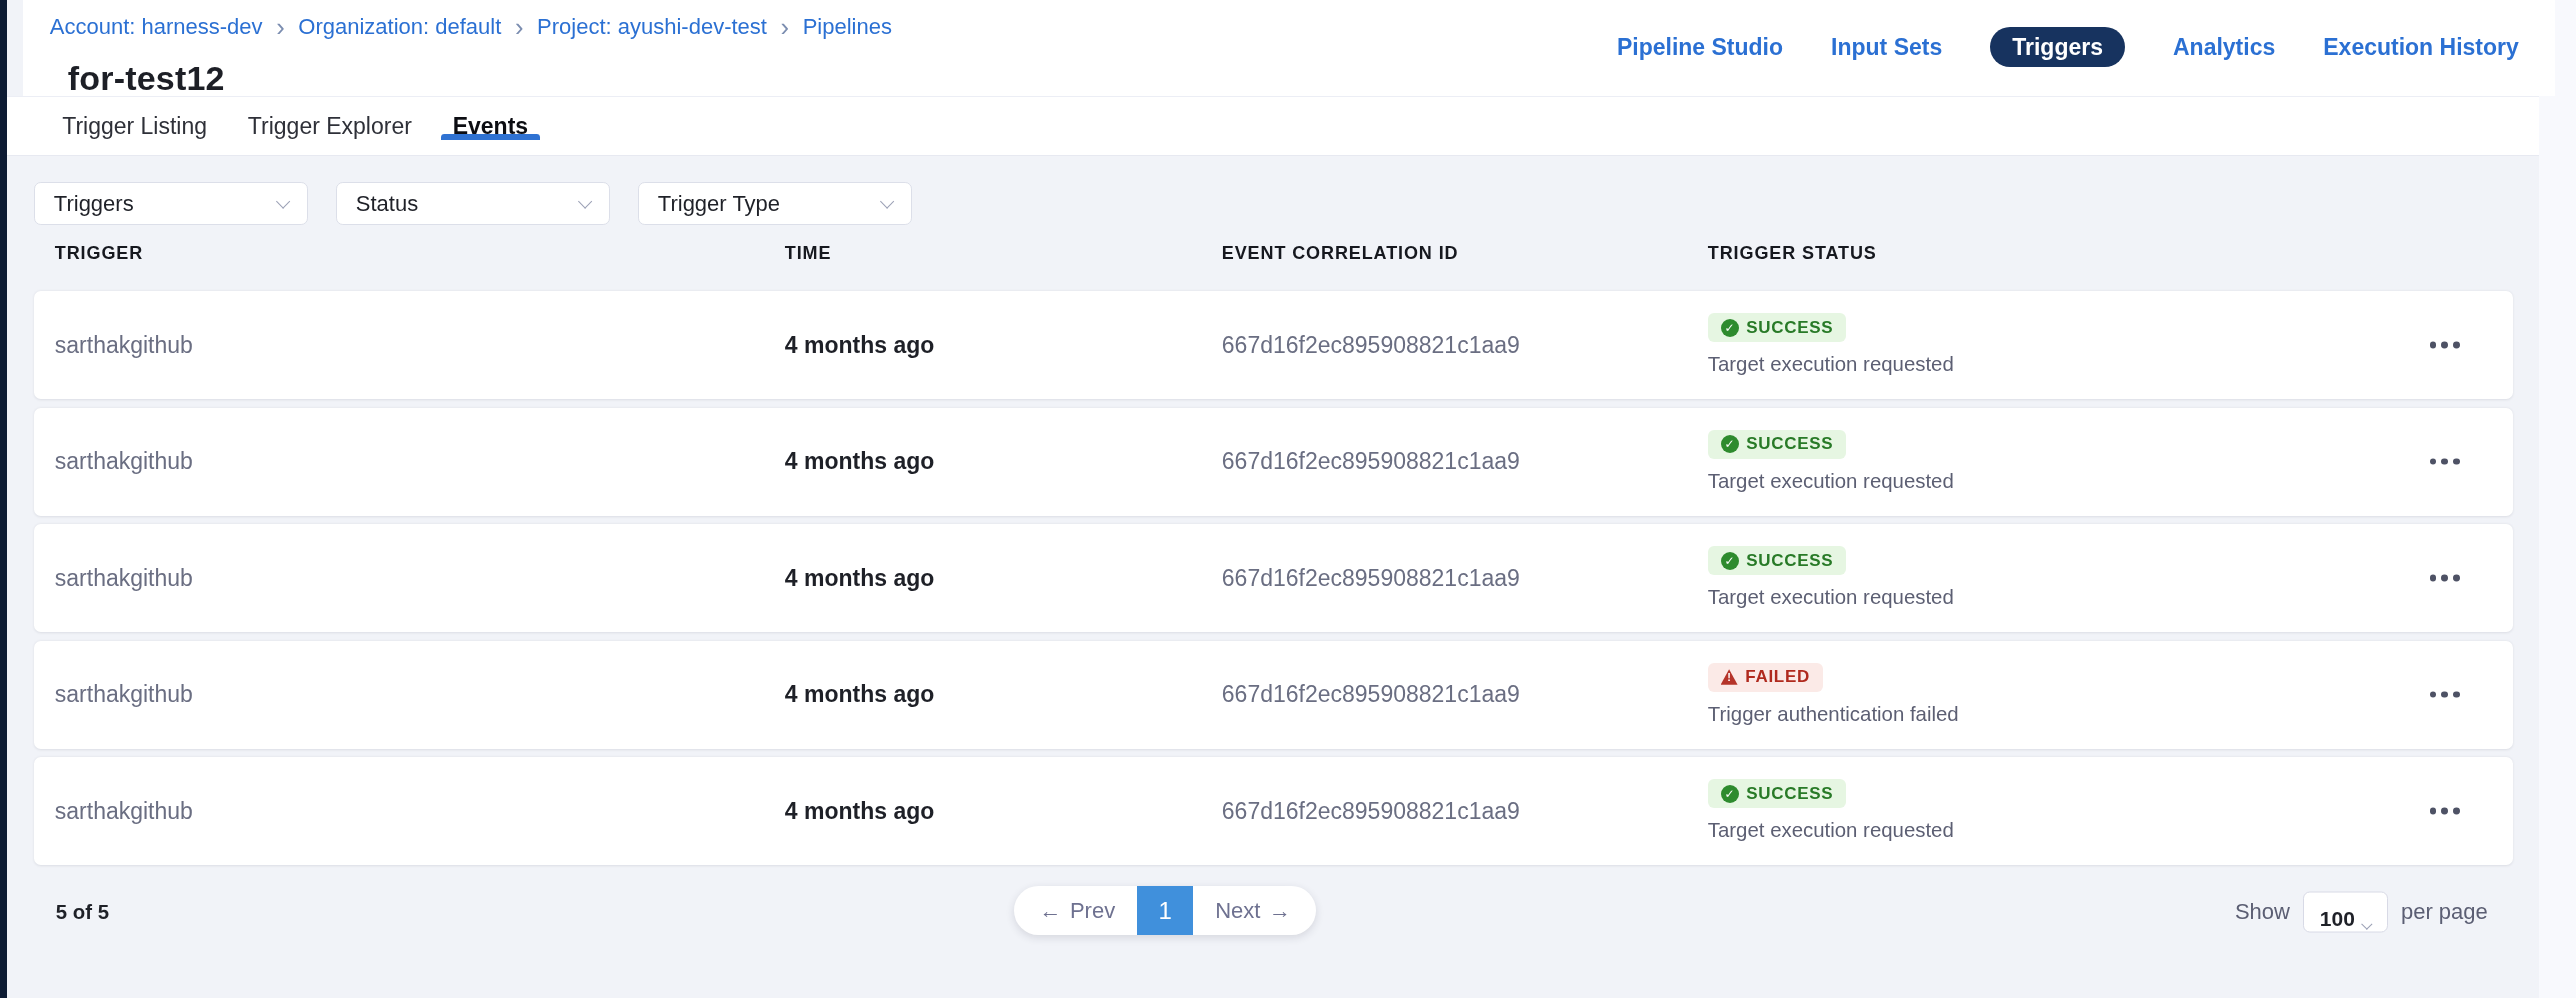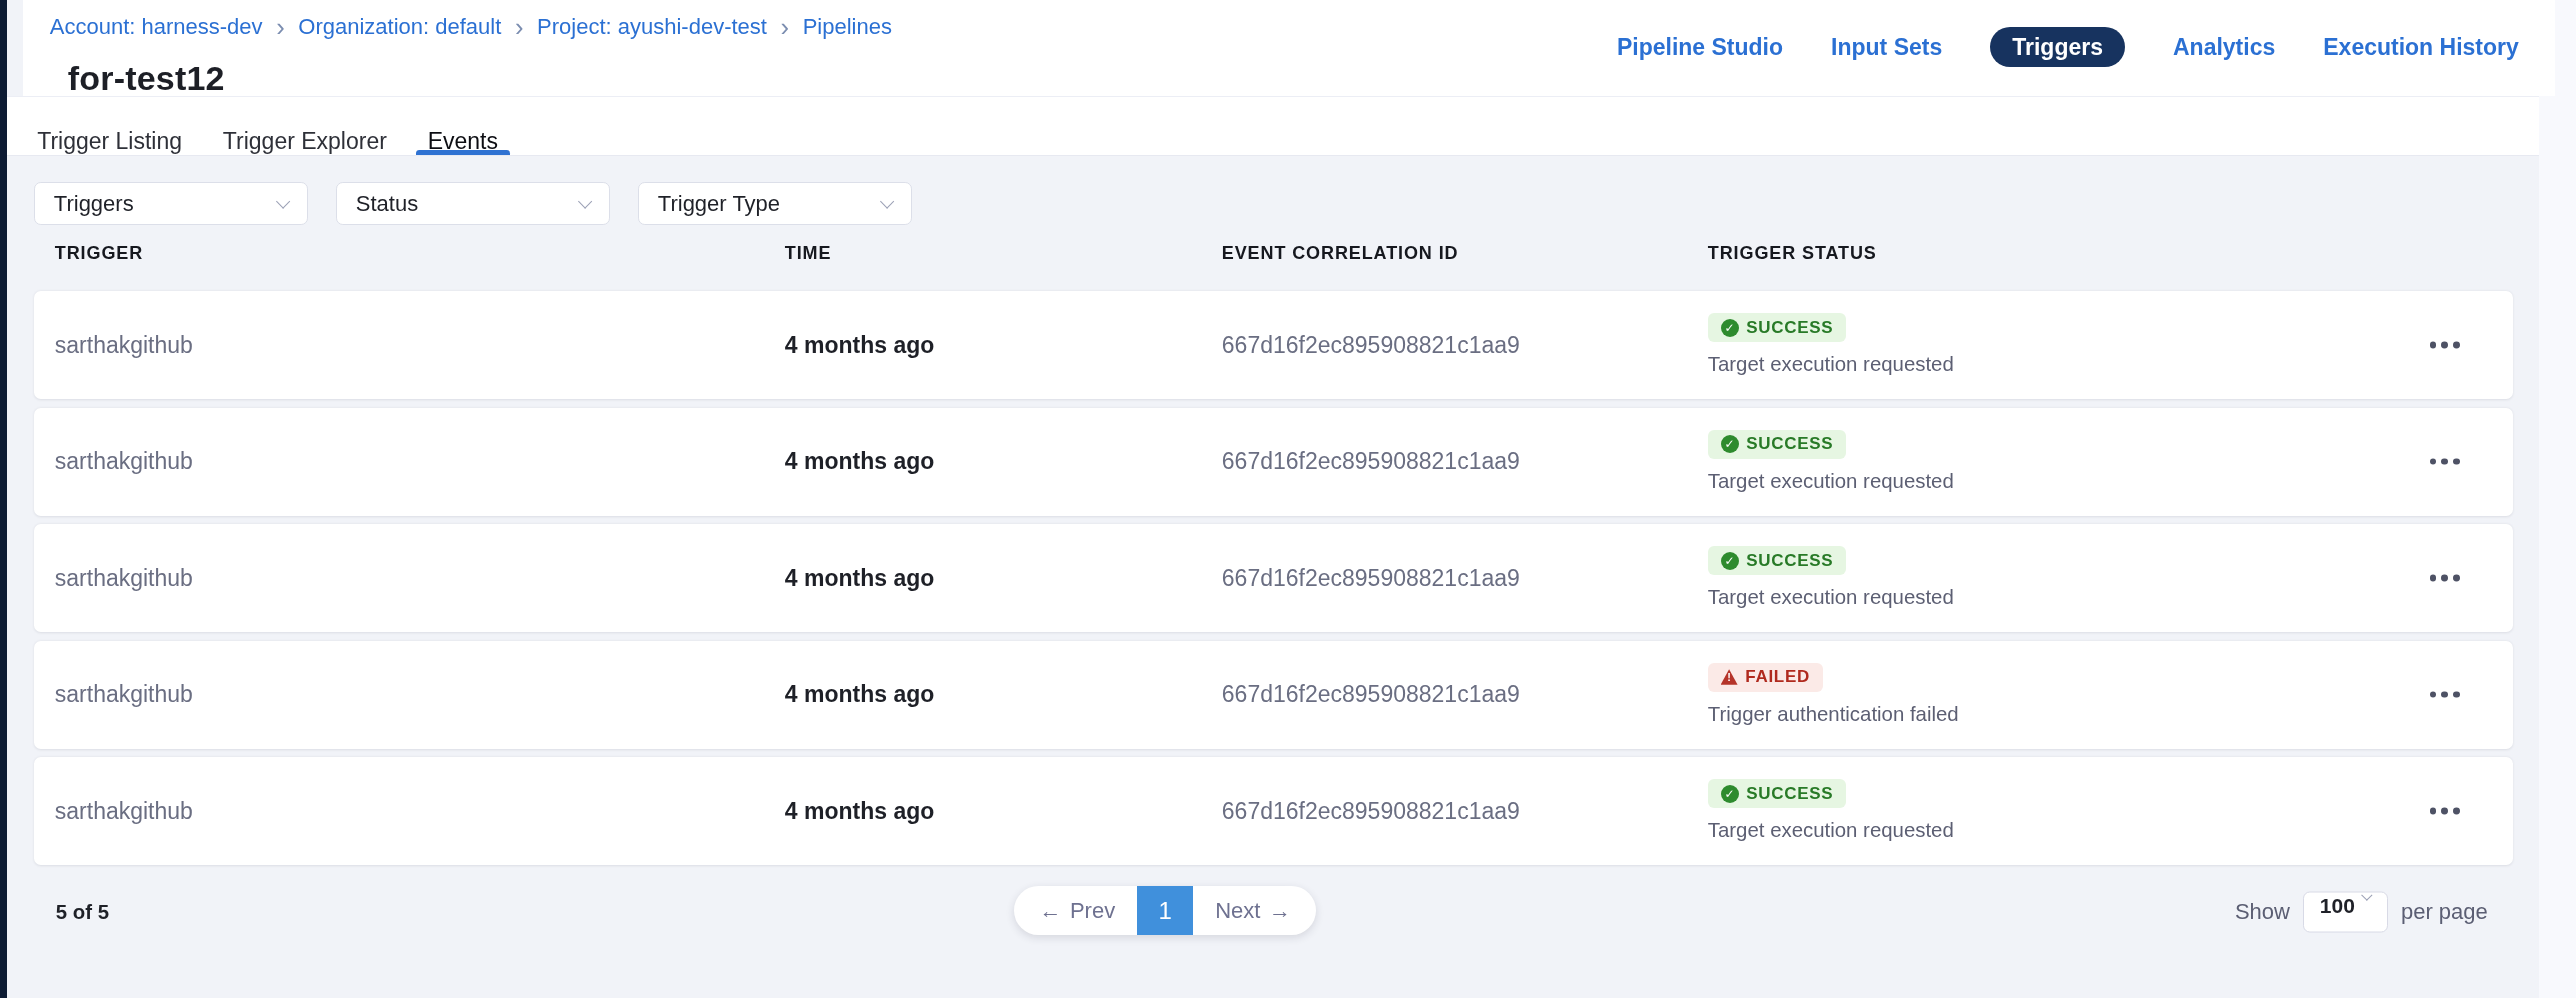--- a/index.html
+++ b/index.html
@@ -22,24 +22,24 @@
     color:#1d1f26; letter-spacing:0.2px; }
   .top-nav { position:absolute; right:36px; top:30px; height:34px; display:flex; align-items:center;
     gap:48px; }
   .nav-link { color:var(--link-blue,#2b70d3); text-decoration:none; font-size:23px; font-weight:600; }
   .nav-link.nav-pill { background:var(--nav-pill-navy,#17335f); color:#fff; padding:6.8px 22px;
     border-radius:22px; }
 
   
   .tabbar { position:absolute; top:96px; left:0; width:100%; height:60px; background:#fff;
     border-top:1.7px solid #eceef5; border-bottom:0.9px solid #e7e9f1;
-    display:flex; align-items:flex-end; padding-left:27px; gap:34px; }
+    display:flex; align-items:center; padding-left:52px; gap:34px; }
   .tab { position:relative; display:flex; align-items:center; font-size:23px; color:#2e3038;
     cursor:pointer; background:none; border:none; padding:0 3.4px; font-family:inherit; }
-  .tab.active { font-weight:400; color:#0c0d12; }
+  .tab.active { font-weight:700; color:#0c0d12; }
   .tab.active::after { content:""; position:absolute; left:-8.5px; right:-8.5px; bottom:0;
     height:5.1px; border-radius:3.4px 3.4px 0 0; background:var(--tab-underline-blue,#2f72d2); }
 
   
   .content { position:absolute; top:156px; left:0; right:0; bottom:0; }
 
   .filters { position:absolute; top:26.4px; left:27px; display:flex; gap:28px; }
   .filter { width:274px; height:43px; background:#fff; border:1.7px solid #dcdfe9; border-radius:6.8px;
     display:flex; align-items:center; justify-content:space-between; padding:0 19px;
     font-size:22px; color:#1f2128; cursor:pointer; font-family:inherit; }
@@ -88,21 +88,21 @@
     box-shadow:0 2.6px 8.5px rgba(40,41,61,.14); }
   .pager button { border:none; background:none; font-family:inherit; font-size:22px;
     color:#6e7190; display:flex; align-items:center; gap:8.5px; cursor:pointer; }
   .pager .prev { padding:0 22px 0 25.6px; }
   .pager .next { padding:0 25.6px 0 22px; }
   .pager .page-current { width:56px; justify-content:center; background:var(--current-page-blue,#4090dc);
     color:#fff; font-size:24px; }
   .page-size { position:absolute; right:51px; top:50%; transform:translateY(-50%);
     display:flex; align-items:center; gap:13px; font-size:22px; color:#5b5e73; }
   .size-select { width:85px; height:41px; background:#fff; border:1.7px solid #d8dae6;
-    border-radius:6.8px; display:flex; align-items:flex-start; justify-content:center; gap:8.5px;
+    border-radius:6.8px; display:flex; align-items:flex-end; justify-content:center; gap:8.5px;
     font-family:inherit; font-size:21px; font-weight:700; color:#1f2128; cursor:pointer; }
   .size-select .chev { width:7.7px; height:7.7px; }
 </style>
 </head>
 <body>
 
 <div class="left-strip"></div>
 
 <div class="app">
 

